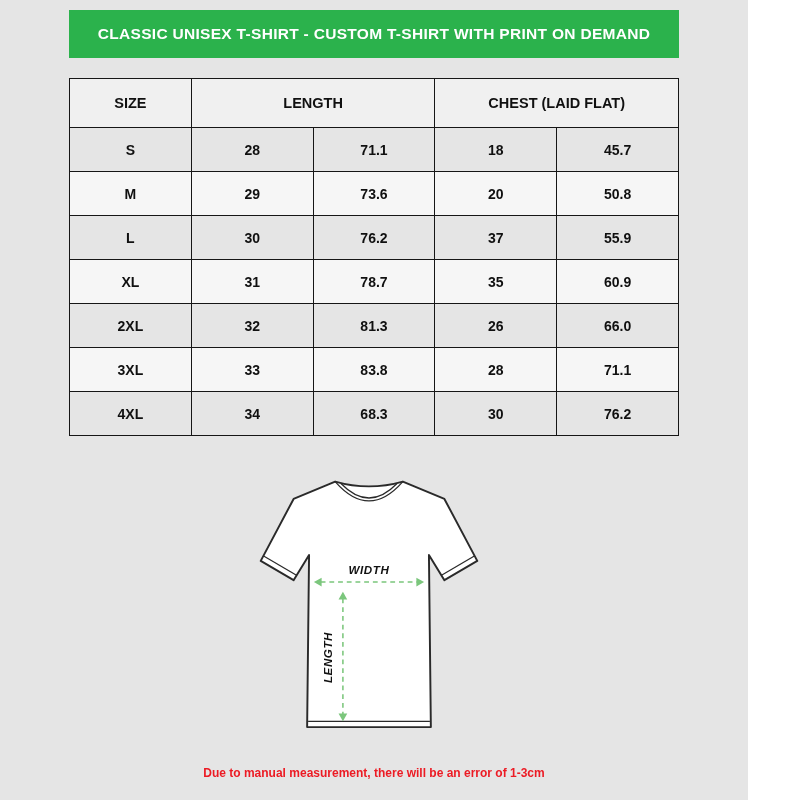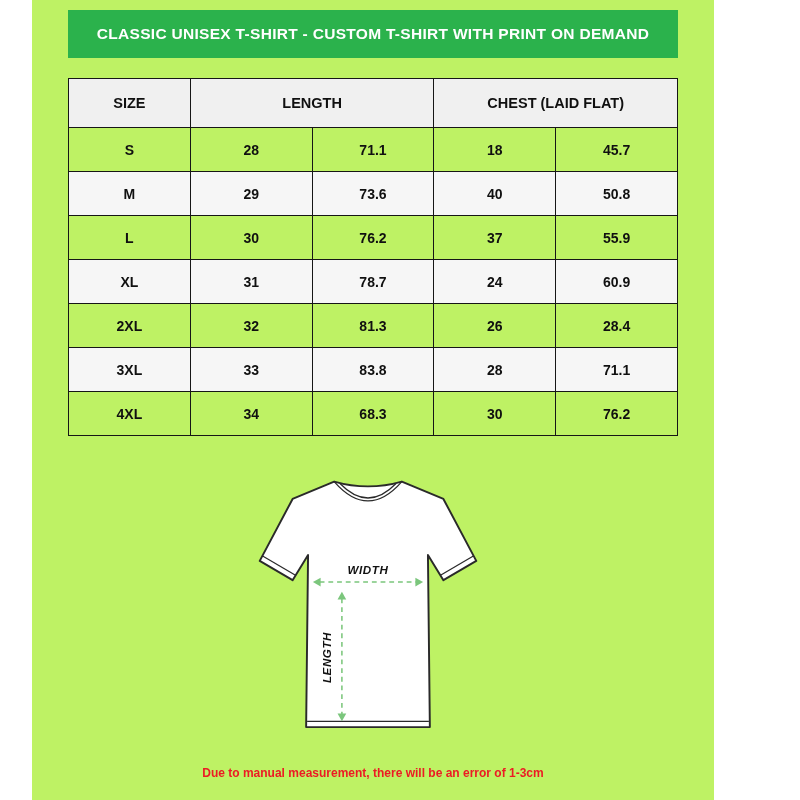--- a/index.html
+++ b/index.html
@@ -3,25 +3,24 @@
 <meta charset="utf-8">
 <style>
   html, body {
     margin: 0;
     padding: 0;
     background: #ffffff;
     font-family: "Liberation Sans", sans-serif;
   }
   .page {
     position: relative;
-    width: 682px;
+    width: 748px;
     height: 800px;
-    background: #bef264;
+    background: #e5e5e5;
     overflow: hidden;
-    margin-left: 32px;
   }
   .banner {
     width: 610px;
     margin: 10px auto 0;
     background: var(--banner-green, #2bb24c);
     color: #ffffff;
     font-weight: bold;
     font-size: 15.5px;
     letter-spacing: .3px;
     text-align: center;
@@ -113,43 +112,43 @@
           <td>S</td>
           <td>28</td>
           <td>71.1</td>
           <td>18</td>
           <td>45.7</td>
         </tr>
         <tr>
           <td>M</td>
           <td>29</td>
           <td>73.6</td>
-          <td>40</td>
+          <td>20</td>
           <td>50.8</td>
         </tr>
         <tr>
           <td>L</td>
           <td>30</td>
           <td>76.2</td>
           <td>37</td>
           <td>55.9</td>
         </tr>
         <tr>
           <td>XL</td>
           <td>31</td>
           <td>78.7</td>
-          <td>24</td>
+          <td>35</td>
           <td>60.9</td>
         </tr>
         <tr>
           <td>2XL</td>
           <td>32</td>
           <td>81.3</td>
           <td>26</td>
-          <td>28.4</td>
+          <td>66.0</td>
         </tr>
         <tr>
           <td>3XL</td>
           <td>33</td>
           <td>83.8</td>
           <td>28</td>
           <td>71.1</td>
         </tr>
         <tr>
           <td>4XL</td>

